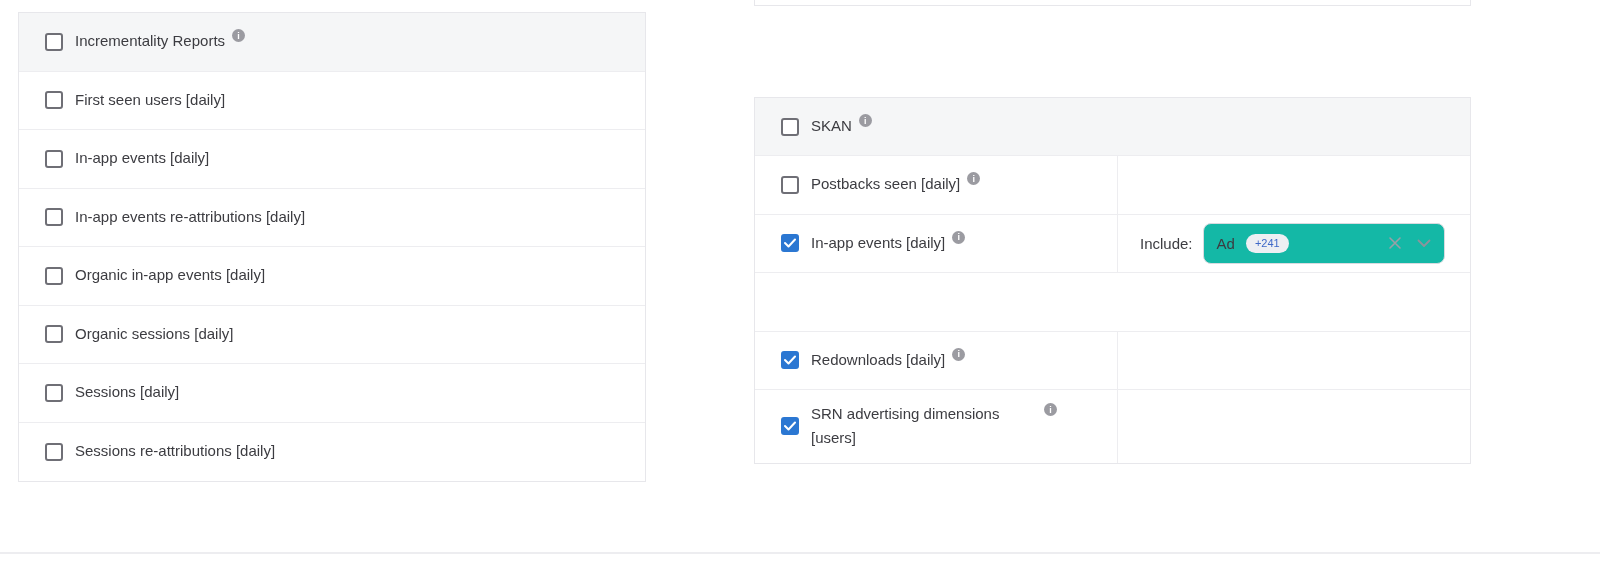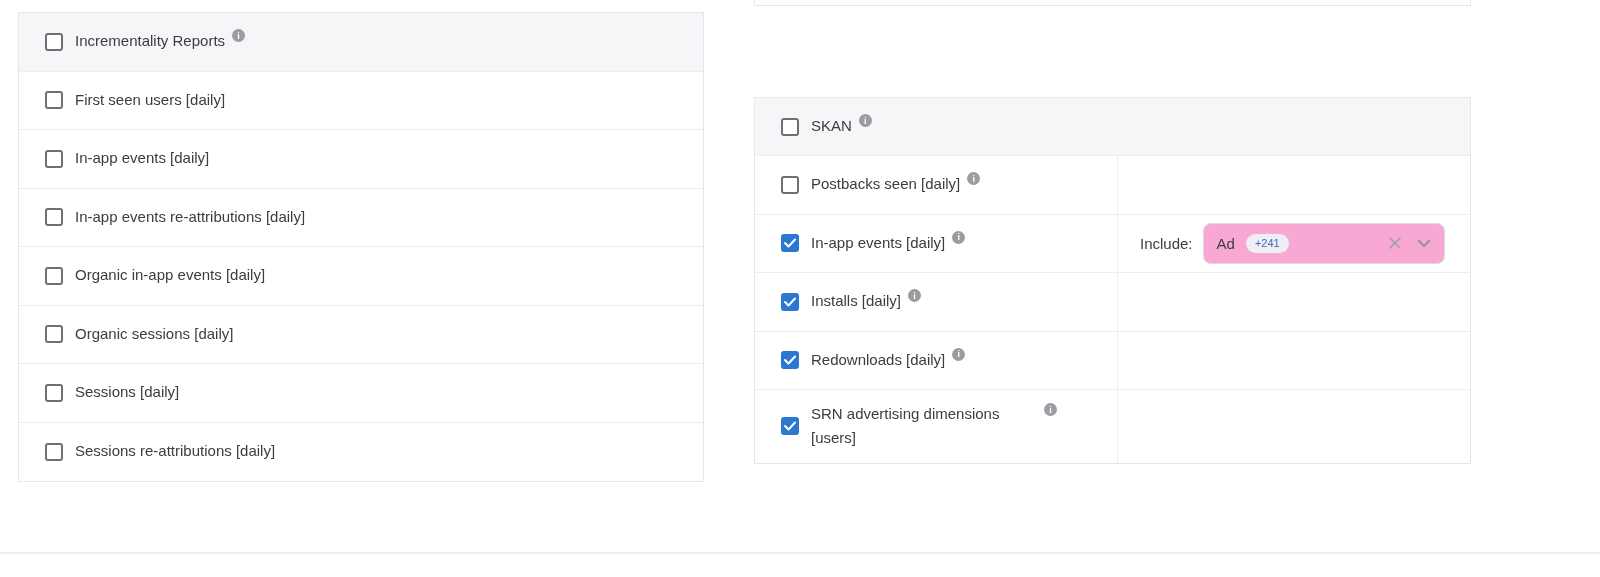--- a/index.html
+++ b/index.html
@@ -46,37 +46,37 @@
   .cell-left{
     width:363px;flex:none;display:flex;align-items:center;padding-left:26px;
     box-sizing:border-box;border-right:1px solid #ededf0;
   }
   .cell-right{flex:1;display:flex;}
   
   .include{display:flex;align-items:center;padding-left:22px;width:100%;box-sizing:border-box;}
   .include-label{font-size:15px;}
   .select{
     margin-left:10px;width:242px;height:41px;box-sizing:border-box;
-    border:1px solid #d8dbe0;border-radius:8px;background:#f9a8d4;
+    border:1px solid #d8dbe0;border-radius:8px;background:#14b8a6;
     display:flex;align-items:center;padding:0 13px;cursor:pointer;
   }
   .select-value{font-size:15px;}
   .pill{
     margin-left:11px;background:#edeff3;color:#3e68c8;font-size:11px;
     padding:4px 9px;border-radius:11px;line-height:1;
   }
   .select-icons{margin-left:auto;display:flex;align-items:center;gap:15px;}
   .page-divider{
     position:absolute;left:0;top:552px;width:1600px;height:2px;background:#ededf0;
   }
 </style>
 </head>
 <body>
 
-<div class="panel" style="left:18px;top:12px;width:686px;">
+<div class="panel" style="left:18px;top:12px;width:628px;">
   <div class="row header-row">
     <span class="cb" role="checkbox" aria-checked="false">
       
     </span>
     <span class="lbl">Incrementality Reports</span>
     <span class="info"></span>
   </div>
   <div class="row">
     <span class="cb" role="checkbox" aria-checked="false">
       
@@ -168,53 +168,44 @@
             <svg width="14" height="9" viewBox="0 0 14 9">
                 <path d="M1.5 1.5 L7 7 L12.5 1.5" stroke="#8d939b" stroke-width="1.8" fill="none" stroke-linecap="round" stroke-linejoin="round"></path>
               </svg>
           </span>
         </div>
       </div>
     </div>
   </div>
 
   <div class="srow">
+    <div class="cell-right"></div>
+  </div>
+
+
+  <div class="srow">
     <div class="cell-left">
       <span class="cb checked" role="checkbox" aria-checked="true">
         <svg width="12" height="10" viewBox="0 0 12 10">
             <path d="M1 5 L4.5 8.5 L11 1.5" stroke="#fff" stroke-width="2" fill="none" stroke-linecap="round" stroke-linejoin="round"></path>
           </svg>
       </span>
-      <span class="lbl">Installs [daily]</span>
+      <span class="lbl">Redownloads [daily]</span>
       <span class="info"></span>
     </div>
     <div class="cell-right"></div>
   </div>
 
-
-  <div class="srow">
+  <div class="srow tall">
     <div class="cell-left">
       <span class="cb checked" role="checkbox" aria-checked="true">
         <svg width="12" height="10" viewBox="0 0 12 10">
             <path d="M1 5 L4.5 8.5 L11 1.5" stroke="#fff" stroke-width="2" fill="none" stroke-linecap="round" stroke-linejoin="round"></path>
           </svg>
       </span>
-      <span class="lbl">Redownloads [daily]</span>
-      <span class="info"></span>
-    </div>
-    <div class="cell-right"></div>
-  </div>
-
-  <div class="srow tall">
-    <div class="cell-left">
-      <span class="cb checked" role="checkbox" aria-checked="true">
-        <svg width="12" height="10" viewBox="0 0 12 10">
-            <path d="M1 5 L4.5 8.5 L11 1.5" stroke="#fff" stroke-width="2" fill="none" stroke-linecap="round" stroke-linejoin="round"></path>
-          </svg>
-      </span>
       <span class="lbl lbl-wrap">SRN advertising dimensions [users]</span>
       <span class="info info-top"></span>
     </div>
     <div class="cell-right"></div>
   </div>
 </div>
 
 <div class="page-divider"></div>
 
 </body></html>

